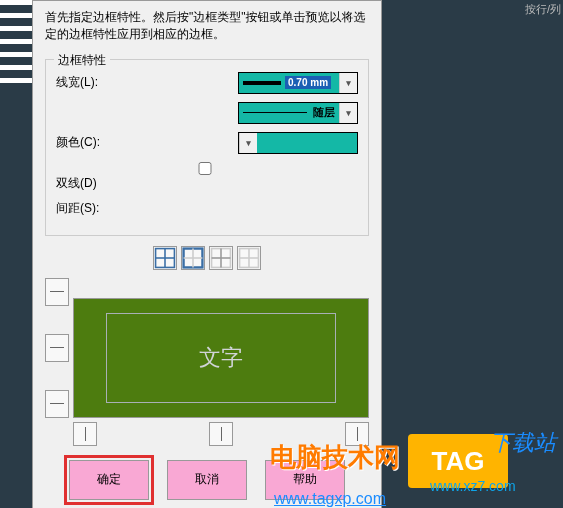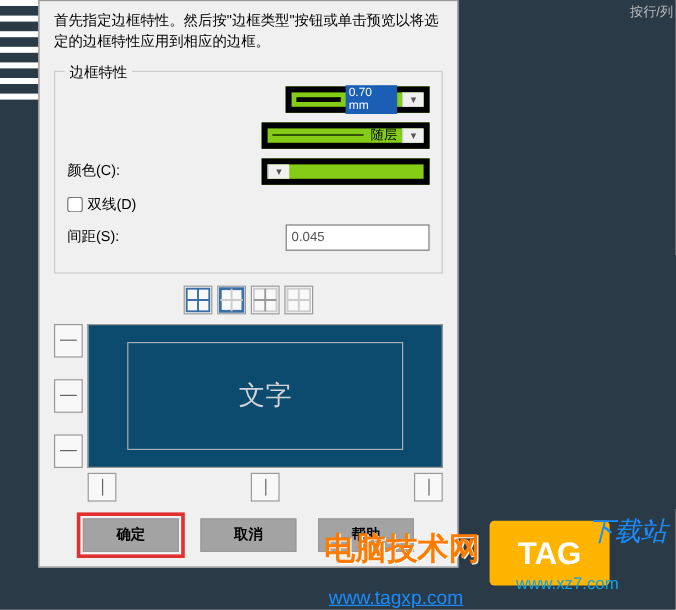--- a/index.html
+++ b/index.html
@@ -7,47 +7,47 @@
 .dark-bg { position: absolute; left: 0; top: 0; width: 563px; height: 508px; background: #2a3b47; }
 .dark-left { position: absolute; left: 0; top: 0; width: 32px; height: 95px; }
 .dark-left .stripe { height: 5px; background: #fff; margin-bottom: 8px; }
 .dialog { position: absolute; left: 32px; top: 0; width: 350px; background: #f0f0f0; border: 1px solid #999; padding: 8px 12px 12px 12px; }
 .instruction { font-size: 12px; line-height: 1.4; margin-bottom: 16px; }
 .fieldset { border: 1px solid #ccc; padding: 12px 10px 10px 10px; margin-bottom: 10px; position: relative; }
 .fieldset-title { position: absolute; top: -8px; left: 8px; background: #f0f0f0; padding: 0 4px; font-size: 12px; }
 .row { display: flex; align-items: center; margin-bottom: 8px; }
 .row label { width: 80px; }
 .row .control { flex: 1; display: flex; justify-content: flex-end; }
-.selectbox { display: flex; border: 5px solid #000000; height: 22px; background: #84cc16; }
+.selectbox { display: flex; border: 1px solid #000000; height: 22px; background: #14b8a6; font-weight: bold; }
 .selectbox.w1 { width: 120px; }
-.selectbox.w2 { width: 140px; }
+.selectbox.w2 { width: 120px; }
 .selectbox .sval { flex: 1; display: flex; align-items: center; padding: 0 4px; font-size: 11px; }
 .selectbox .sarrow { width: 18px; border-left: 1px solid #ccc; display: flex; align-items: center; justify-content: center; font-size: 9px; color: #555; background: #f0f0f0; }
 .lw-preview { flex: 1; display: flex; align-items: center; }
 .lw-line { width: 38px; height: 4px; background: #000; margin-right: 4px; }
 .lw-val { background: #1a5fb4; color: #fff; padding: 1px 3px; font-size: 10px; }
 .lt-line { flex: 1; border-top: 1px solid #000; margin-right: 6px; }
 .col-sq { width: 10px; height: 10px; border: 1px solid #000; margin-right: 4px; }
-.checkbox-row { display: flex; align-items: center; margin-bottom: 8px; }
+.checkbox-row { display: flex; margin-bottom: 8px; flex-direction: column; }
 .checkbox-row input { margin-right: 4px; }
 .textinput { width: 120px; height: 22px; border: 1px solid #7a7a7a; padding: 2px 4px; font-size: 11px; background: #fff; }
 .icon-row { display: flex; justify-content: center; gap: 4px; margin: 8px 0; }
 .iconbtn { width: 24px; height: 24px; border: 1px solid #999; background: #f8f8f8; display: flex; align-items: center; justify-content: center; cursor: pointer; }
 .preview-area { display: flex; gap: 4px; align-items: stretch; }
 .side-btns { display: flex; flex-direction: column; gap: 4px; justify-content: space-between; }
 .side-btn { width: 24px; height: 28px; border: 1px solid #999; background: #f8f8f8; display: flex; align-items: center; justify-content: center; cursor: pointer; }
 .side-btn .hline { width: 14px; height: 1px; background: #666; }
-.preview-box { flex: 1; height: 120px; background: #0c4a6e; border: 1px solid #999; display: flex; align-items: center; justify-content: center; position: relative; }
+.preview-box { flex: 1; height: 120px; background: #4d7c0f; border: 1px solid #999; display: flex; align-items: center; justify-content: center; position: relative; margin-top: 20px; }
 .preview-inner { border: 1px solid #a8b0b6; width: 230px; height: 90px; display: flex; align-items: center; justify-content: center; }
 .preview-text { color: #d0d4d8; font-size: 22px; font-family: SimSun, serif; }
 .bottom-btns { display: flex; gap: 4px; justify-content: space-between; margin-top: 4px; padding-left: 28px; }
 .bottom-btn { width: 24px; height: 24px; border: 1px solid #999; background: #f8f8f8; display: flex; align-items: center; justify-content: center; cursor: pointer; }
 .bottom-btn .vline { width: 1px; height: 14px; background: #666; }
 .action-row { display: flex; gap: 18px; margin-top: 14px; justify-content: center; }
-.btn { width: 80px; height: 28px; border: 1px solid #999; background: #a3a3a3; font-size: 12px; cursor: pointer; font-weight: bold; }
+.btn { width: 80px; height: 40px; border: 1px solid #999; background: #f9a8d4; font-size: 12px; cursor: pointer; }
 .btn-highlight { outline: 3px solid #e03030; outline-offset: 2px; }
 .watermark { position: absolute; left: 270px; top: 440px; display: flex; align-items: center; }
 .wm-text { font-size: 26px; font-weight: bold; color: #ff7b00; text-shadow: 1px 1px 0 #fff; }
 .wm-url { position: absolute; left: 274px; top: 478px; color: #1a8cff; font-size: 16px; text-decoration: underline; margin-top: 12px; }
 .tag { position: absolute; left: 408px; top: 434px; width: 100px; height: 54px; background: #ffb400; color: #fff; font-size: 26px; font-weight: bold; display: flex; align-items: center; justify-content: center; border-radius: 4px; }
 .dlz { position: absolute; left: 490px; top: 428px; color: #1a8cff; font-size: 22px; font-style: italic; font-family: SimSun; }
 .dlz-url { position: absolute; left: 430px; top: 478px; color: #0ea5e9; font-size: 14px; }
 .top-right { position: absolute; right: 2px; top: 2px; color: #bbb; font-size: 11px; }
 </style>
 </head>
@@ -66,20 +66,21 @@
   <span class="top-right">按行/列</span>
 </div>
 
 <div class="dialog">
   <div class="instruction">首先指定边框特性。然后按"边框类型"按钮或单击预览以将选定的边框特性应用到相应的边框。</div>
 
   <div class="fieldset">
     <span class="fieldset-title">边框特性</span>
 
     <div class="row">
+      <label>线宽(L):</label>
       <div class="control">
         <div class="selectbox w1">
           <div class="sval lw-preview">
             <span class="lw-line"></span>
             <span class="lw-val">0.70 mm</span>
           </div>
           <div class="sarrow">▾</div>
         </div>
       </div>
     </div>
@@ -105,23 +106,20 @@
       </div>
     </div>
 
     <div class="checkbox-row">
       <input type="checkbox" style="">
       <label>双线(D)</label>
     </div>
 
     <div class="row">
       <label>间距(S):</label>
-      <div class="control">
-        <input class="textinput" disabled="" value="0.045" style="">
-      </div>
     </div>
   </div>
 
   <div class="icon-row">
     <div class="iconbtn">
       <svg viewBox="0 0 14 14">
           <rect x="1" y="1" width="12" height="12" fill="none" stroke="#3a6ea5" stroke-width="1"></rect>
           <line x1="7" y1="1" x2="7" y2="13" stroke="#3a6ea5"></line>
           <line x1="1" y1="7" x2="13" y2="7" stroke="#3a6ea5"></line>
         </svg>

